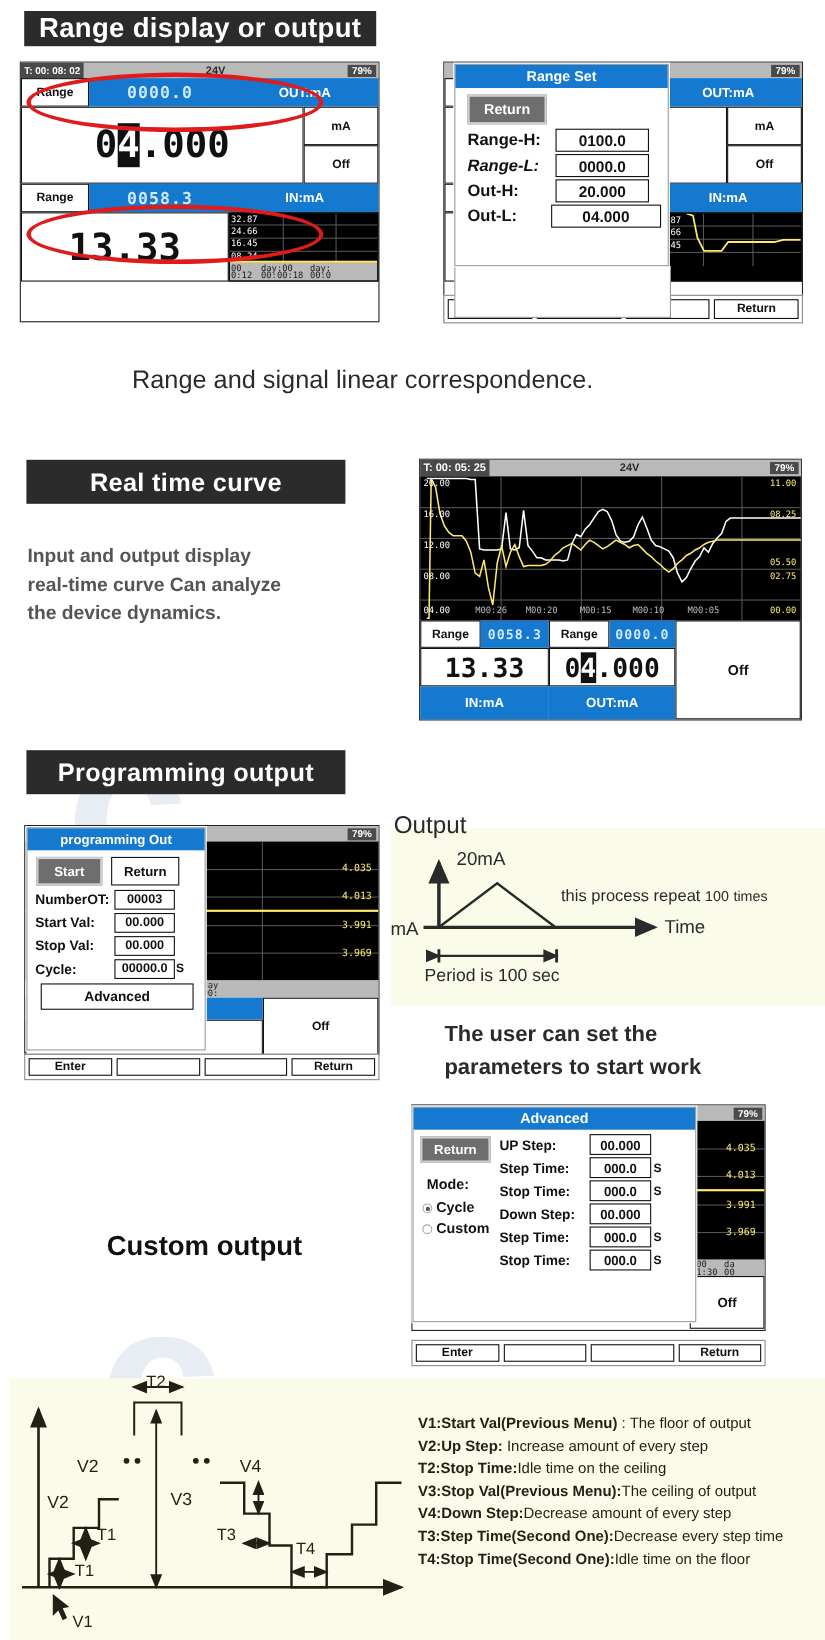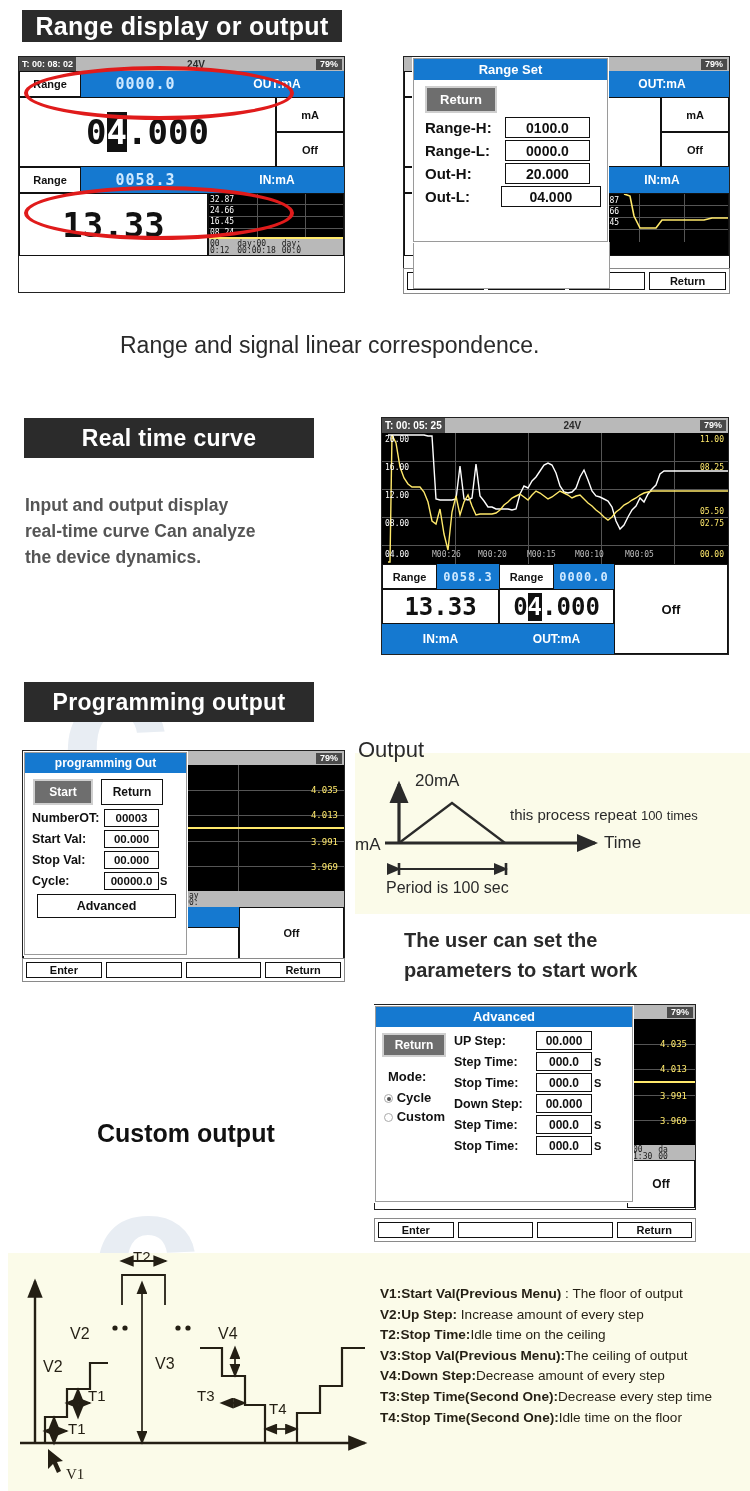--- a/index.html
+++ b/index.html
@@ -211,21 +211,21 @@
 
 <div class="dlg" style="left:413px;top:58px;width:195px;height:184px;">
   <div class="dlg-title" style="height:21px;line-height:21px;font-size:13px;">Range Set</div>
   <div class="btn-grey" style="margin:6px 0 4px 11px;width:72px;height:27px;font-size:13px;">Return</div>
   <div style="padding:0 6px 0 11px;">
     <div style="display:flex;align-items:center;margin-bottom:2px;">
       <div class="flabel" style="width:80px;font-size:15px;">Range-H:</div>
       <div class="fld" style="width:85px;height:21px;font-size:14px;">0100.0</div>
     </div>
     <div style="display:flex;align-items:center;margin-bottom:2px;">
-      <div class="flabel" style="width:80px;font-size:15px;">Range-L:</div>
+      <div class="flabel" style="width:80px;font-size:15px;font-style:italic;">Range-L:</div>
       <div class="fld" style="width:85px;height:21px;font-size:14px;">0000.0</div>
     </div>
     <div style="display:flex;align-items:center;margin-bottom:2px;">
       <div class="flabel" style="width:80px;font-size:15px;">Out-H:</div>
       <div class="fld" style="width:85px;height:21px;font-size:14px;">20.000</div>
     </div>
     <div style="display:flex;align-items:center;">
       <div class="flabel" style="width:80px;font-size:15px;">Out-L:</div>
       <div class="fld" style="width:106px;height:21px;font-size:14px;">04.000</div>
     </div>
@@ -549,21 +549,21 @@
 
 <div class="diagtext" style="left:133px;top:1248px;font-size:15px;color:#241f14;">T2</div>
 <div class="diagtext" style="left:70px;top:1325px;font-size:16px;color:#241f14;">V2</div>
 <div class="diagtext" style="left:43px;top:1358px;font-size:16px;color:#241f14;">V2</div>
 <div class="diagtext" style="left:155px;top:1355px;font-size:16px;color:#241f14;">V3</div>
 <div class="diagtext" style="left:218px;top:1325px;font-size:16px;color:#241f14;">V4</div>
 <div class="diagtext" style="left:88px;top:1387px;font-size:15px;color:#241f14;">T1</div>
 <div class="diagtext" style="left:68px;top:1420px;font-size:15px;color:#241f14;">T1</div>
 <div class="diagtext" style="left:197px;top:1387px;font-size:15px;color:#241f14;">T3</div>
 <div class="diagtext" style="left:269px;top:1400px;font-size:15px;color:#241f14;">T4</div>
-<div class="diagtext" style="left:66px;top:1466px;font-size:15px;color:#241f14;font-family:Liberation Serif, serif;">V1</div>
+<div class="diagtext" style="left:66px;top:1466px;font-size:15px;color:#241f14;">V1</div>
 
 <div style="position:absolute;left:380px;top:1284px;z-index:5;font-size:13.6px;line-height:20.6px;color:#241f14;">
   <div>
     <b>V1:Start Val(Previous Menu)</b><span> : </span><span>The floor of output</span>
   </div>
   <div>
     <b>V2:Up Step:</b><span>  </span><span>Increase amount of every step</span>
   </div>
   <div>
     <b>T2:Stop Time:</b><span></span><span>Idle time on the ceiling</span>

